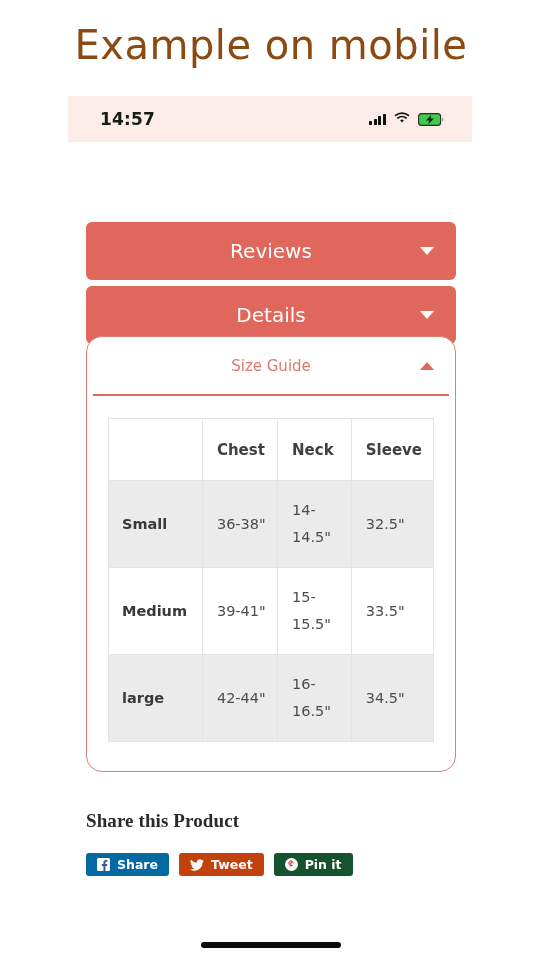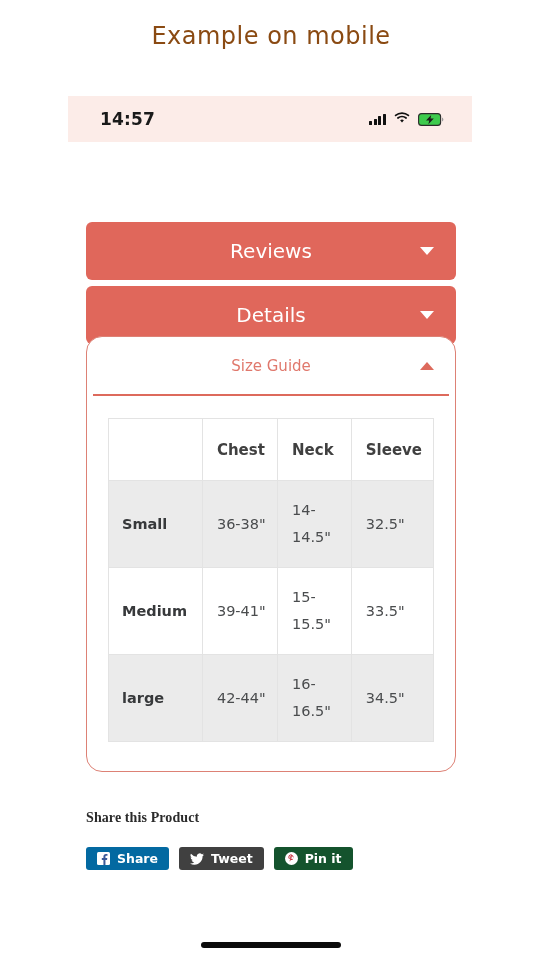--- a/index.html
+++ b/index.html
@@ -19,21 +19,21 @@
     background: #ffffff;
   }
 
   
   .page-title {
     position: absolute;
     top: 22px;
     left: 0;
     width: 542px;
     text-align: center;
-    font-size: 24px;
+    font-size: 40px;
     font-weight: 400;
     letter-spacing: 0.5px;
     color: #8a4a12;
     font-family: "DejaVu Sans", sans-serif;
   }
 
   
   .status-bar {
     position: absolute;
     top: 96px;
@@ -192,21 +192,21 @@
 
   
   .share-block {
     position: absolute;
     top: 810px;
     left: 86px;
     width: 400px;
   }
   .share-title {
     font-family: "Liberation Serif", serif;
-    font-size: 14px;
+    font-size: 19px;
     font-weight: 700;
     color: #2b2b2b;
     letter-spacing: 0.1px;
   }
   .share-buttons {
     margin-top: 21px;
     display: flex;
     gap: 10px;
   }
   .share-btn {
@@ -217,21 +217,21 @@
     padding: 0 11px;
     border-radius: 3px;
     color: #ffffff;
     font-size: 12.5px;
     font-weight: 700;
     font-family: "DejaVu Sans", sans-serif;
     cursor: pointer;
     white-space: nowrap;
   }
   .btn-fb { background: #0369a1; }
-  .btn-tw { background: #404040; }
+  .btn-tw { background: #c2410c; }
   .btn-pin { background: #14532d; }
   .share-btn svg { display: block; }
 
   
   .home-indicator {
     position: absolute;
     left: 50%;
     transform: translateX(-50%);
     bottom: 16px;
     width: 140px;

